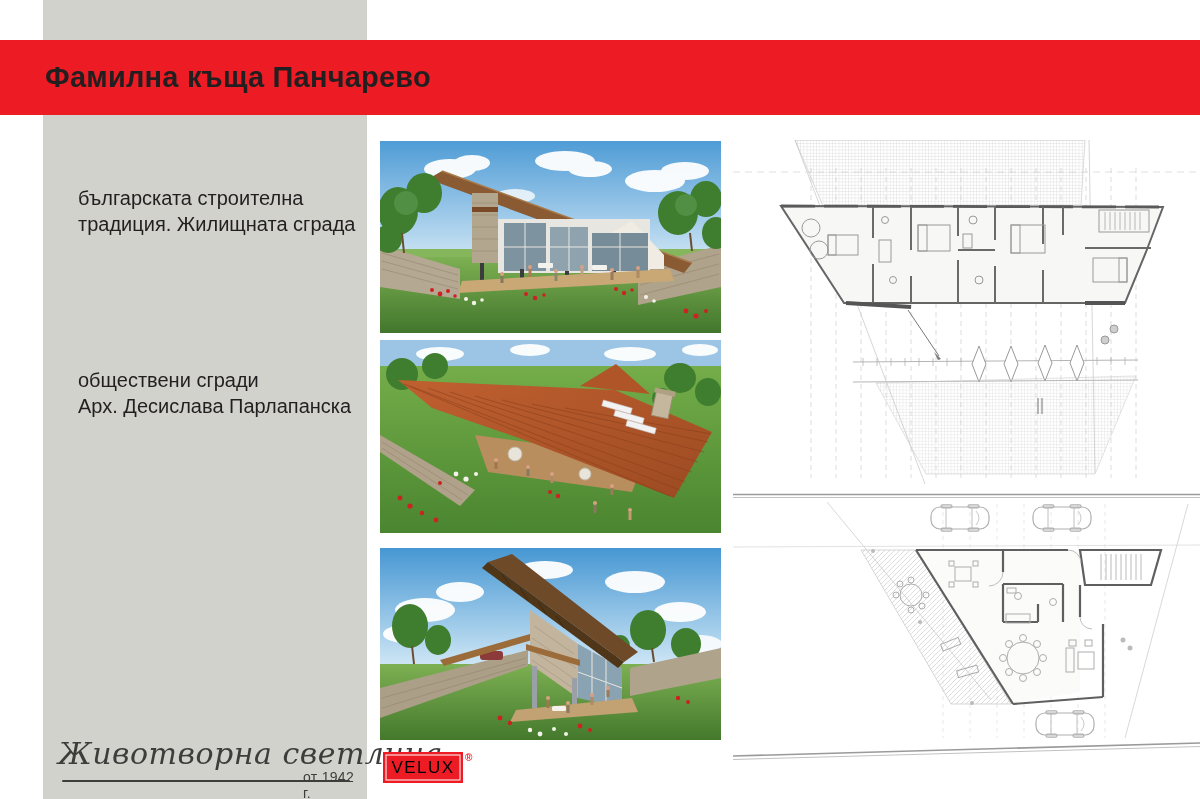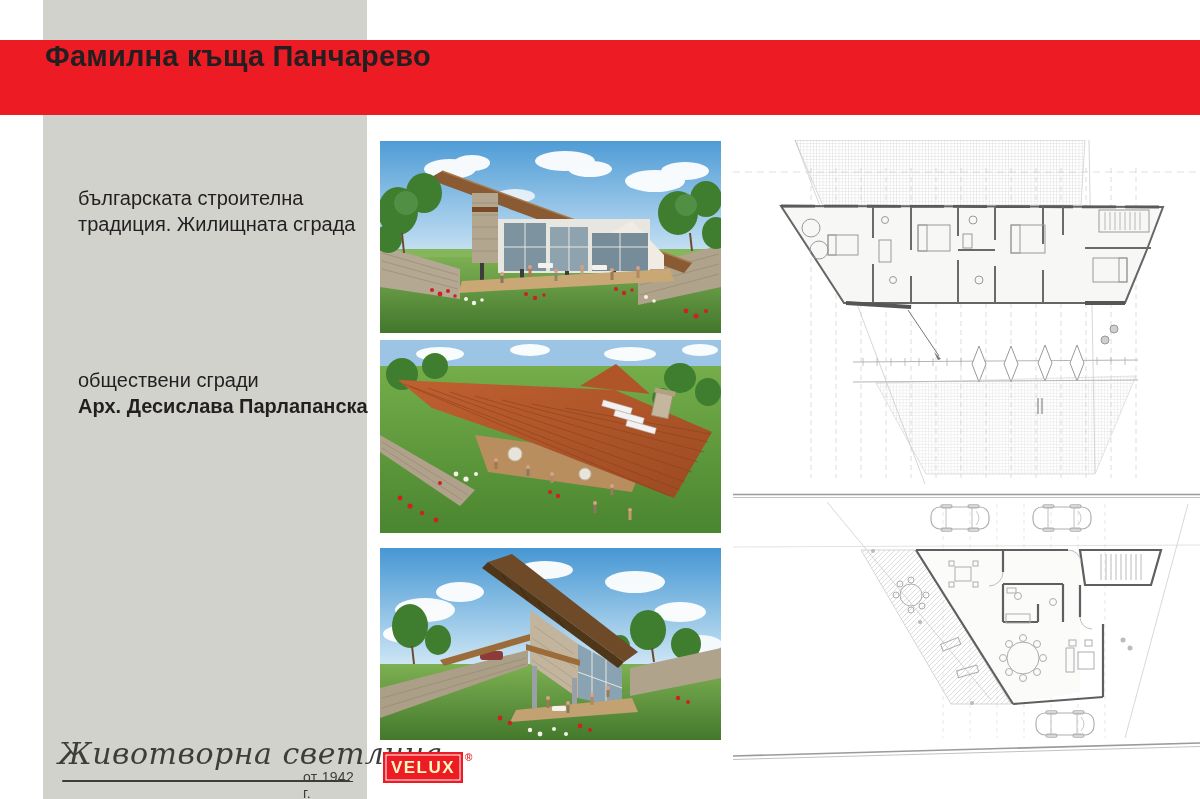--- a/index.html
+++ b/index.html
@@ -1,35 +1,35 @@
 <!DOCTYPE html>
 <html style="--accent_red: #ed1c24; --panel_gray: #d2d2cc; --ink: #231f20; --signature_gray: #3d3d3b;"><head>
 <meta charset="utf-8">
 <style>
   *{margin:0;padding:0;box-sizing:border-box}
   html,body{width:1200px;height:799px}
   body{position:relative;background:#fff;font-family:"Liberation Sans",sans-serif;overflow:hidden;color:var(--ink,#231f20)}
   .gray-col{position:absolute;left:43px;top:0;width:324px;height:799px;background:var(--panel_gray,#d2d2cc)}
-  .red-band{position:absolute;left:0;top:40px;width:1200px;height:75px;background:var(--accent_red,#ed1c24);display:flex;}
+  .red-band{position:absolute;left:0;top:40px;width:1200px;height:75px;background:var(--accent_red,#ed1c24);display:flex;align-items:center}
   .page-title{font-size:29px;font-weight:bold;color:var(--ink,#231f20);padding-left:45px;letter-spacing:.2px}
   .desc-block{position:absolute;left:78px;top:186px;width:300px;font-size:20px;line-height:25.8px}
   .cat-block{position:absolute;left:78px;top:368px;width:300px;font-size:20px;line-height:25.8px}
-  .arch-line{font-weight:bold}
+  .arch-line{font-weight:normal}
   .renders{position:absolute;left:380px;top:0;width:341px;height:799px}
   .render{position:absolute;left:0;width:341px;height:192px;overflow:hidden}
   .render svg{display:block}
   .plans{position:absolute;left:733px;top:140px;width:467px;height:622px}
   .sig-wrap{position:absolute;left:58px;top:736px;width:300px;height:56px}
   .sig-script{font-family:"DejaVu Serif",serif;font-style:italic;font-size:30px;color:var(--signature_gray,#3d3d3b);white-space:nowrap;letter-spacing:.5px}
   .sig-line{position:absolute;left:4px;top:44px;width:288px;height:1.5px;background:var(--signature_gray,#3d3d3b);border-radius:1px}
   .sig-since{position:absolute;left:245px;top:33px;font-size:14px;color:var(--signature_gray,#3d3d3b);letter-spacing:.3px}
   .velux{position:absolute;left:383px;top:752px;width:80px;height:31px;background:var(--accent_red,#ed1c24);
          box-shadow:inset 0 0 0 2.5px var(--accent_red,#ed1c24), inset 0 0 0 3.5px #fff;
          display:flex;align-items:center;justify-content:center}
-  .velux-text{color:#fef9c3;font-weight:bold;font-size:17px;letter-spacing:1.5px}
+  .velux-text{color:#000000;font-weight:normal;font-size:17px;letter-spacing:1.5px}
   .velux-reg{position:absolute;left:465px;top:752px;font-size:10px;color:var(--accent_red,#ed1c24);font-weight:bold}
 </style>
 </head>
 <body>
 
 <div>
 
   <div class="gray-col"></div>
 
   <div class="red-band">

